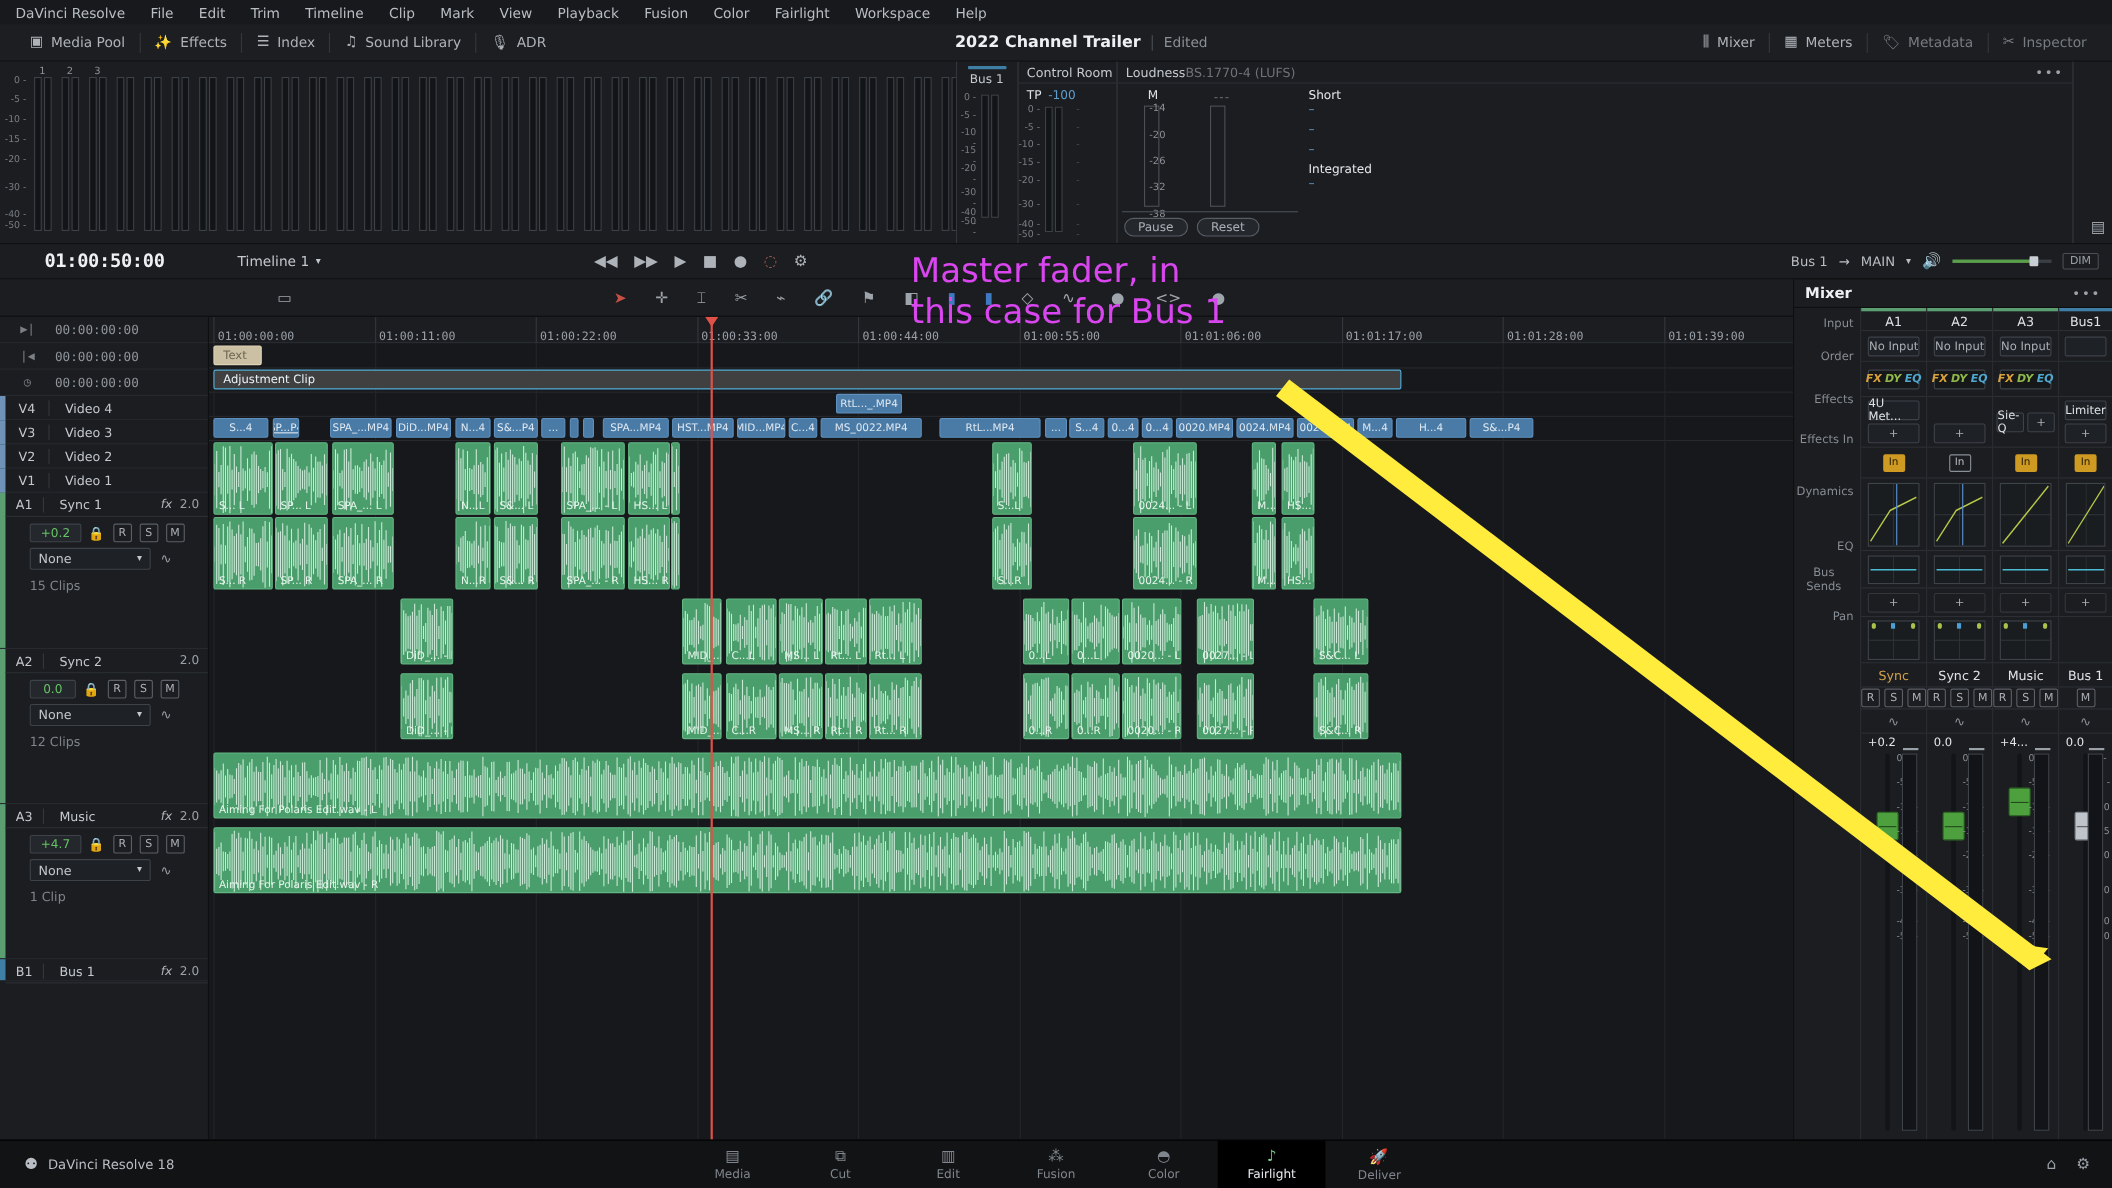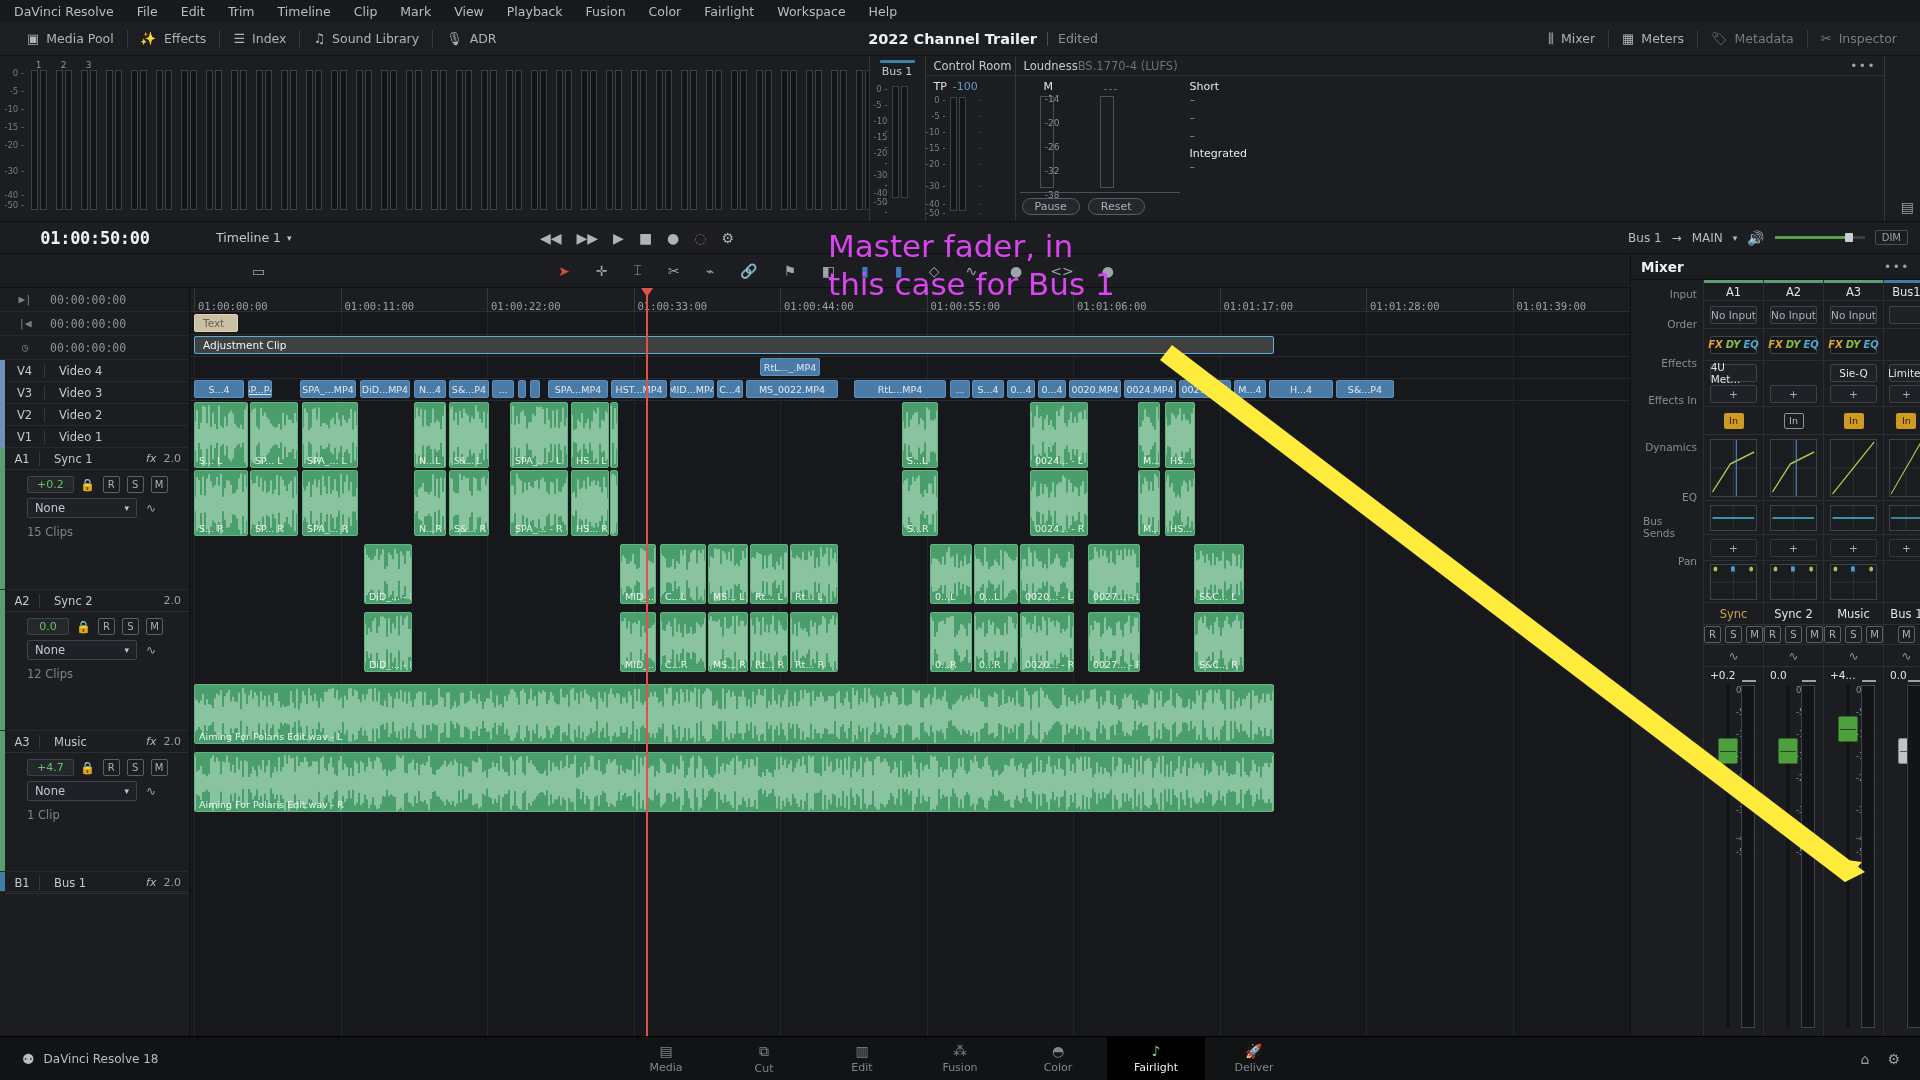--- a/index.html
+++ b/index.html
@@ -136,21 +136,21 @@
   .wave { position:absolute; left:0; right:0; top:0; bottom:0; }
   .playhead { position:absolute; top:0; bottom:0; width:2px; background:#e0514a; z-index:40;}
   .playhead .tri { position:absolute; top:0; left:-5px; width:0;height:0; border-left:6px solid transparent; border-right:6px solid transparent; border-top:9px solid #e0514a;}
 
   
   .mixpanel { width:290px; flex:0 0 290px; background:#1b1d20; border-left:1px solid #0d0f11; display:flex; flex-direction:column;}
   .mixhdr { height:26px; display:flex; align-items:center; padding:0 10px; border-bottom:1px solid #0d0f11;}
   .mixhdr .t { font-size:13.5px; color:#eef1f4; font-weight:bold;}
   .mixhdr .d { margin-left:auto; color:#9aa0a7; letter-spacing:1.6px;}
   .mixgrid { flex:1; display:flex; min-height:0;}
-  .mixlabels { width:60px; flex:0 0 60px; text-align:left; padding-right:6px; font-size:10.5px; color:#878d94;margin-left:12px;}
+  .mixlabels { width:60px; flex:0 0 60px; text-align:center; padding-right:6px; font-size:10.5px; color:#878d94;}
   .mixlabels div { display:flex; align-items:center; justify-content:flex-end;}
   .chans { flex:1; display:flex;}
   .chan { flex:1; border-left:1px solid #2b2f34; display:flex; flex-direction:column; position:relative;}
   .chtop { height:3px; }
   .chname { height:18px; display:flex; align-items:center; justify-content:center; font-size:11.5px; color:#dfe3e7; border-bottom:1px solid #2b2f34;}
   .cell { display:flex; align-items:center; justify-content:center; border-bottom:1px solid #2b2f34; padding:3px;}
   .minibox { width:90%; height:18px; border:1px solid #3e434a; background:#1e2125; display:flex; align-items:center; justify-content:center; font-size:10.5px; color:#aab0b7; border-radius:2px;}
   .orderbox { width:90%; height:18px; border:1px solid #3e434a; background:#151719; display:flex; align-items:center; justify-content:center; gap:3px; font-size:10px; font-style:italic; font-weight:bold; border-radius:2px;}
   .o-fx { color:#d9a13c;} .o-dy { color:#8fb84a;} .o-eq { color:#4fa8cf;}
   .inbtn { width:20px; height:16px; background:#cf9a22; color:#221a06; font-size:9.5px; display:flex; align-items:center; justify-content:center; border-radius:2px;}
@@ -795,21 +795,21 @@
                   <path d="M0,24.747851851851852L0,41.25214814814815M2,5.375497942386829L2,60.62450205761317M4,9.351786008230455L4,56.648213991769545M6,27.047086419753086L6,38.952913580246914M8,24.796213991769548L8,41.20378600823045M10,5.911761316872429L10,60.08823868312757M12,5.13743209876543L12,60.86256790123457M14,16.541374485596705L14,49.458625514403295M16,4.609514403292181L16,61.39048559670782M18,23.49888888888889L18,42.501111111111115M20,20.130979423868315L20,45.86902057613169M22,20.005045267489713L22,45.99495473251029M24,21.811456790123458L24,44.18854320987654M26,25.165028806584363L26,40.83497119341564M28,16.73835390946502L28,49.26164609053498M30,14.635135802469136L30,51.36486419753086M32,21.243522633744856L32,44.75647736625514M34,9.369440329218108L34,56.63055967078189M36,16.529925925925923L36,49.47007407407408M38,22.926460905349796L38,43.0735390946502M40,12.458304526748968L40,53.54169547325103M42,17.095827160493826L42,48.904172839506174M44,19.813843621399176L44,46.18615637860083M46,15.604946502057615L46,50.395053497942385M48,5.93283950617284L48,60.06716049382716M50,26.465670781893003L50,39.534329218107M52,8.409366255144029L52,57.59063374485597M54,22.56096296296296L54,43.43903703703704" stroke="#d8f0e2" stroke-width="1" opacity="0.9"></path>
                 </svg>
                 <div class="lbl">SPA_... L</div>
               </div>
               <div class="aclip" style="left: 224px; top: 90px; width: 32px; height: 66px;">
                 <svg width="32" height="66" class="wave">
                   <path d="M0,15.32033744855967L0,50.67966255144033M2,4.544032921810697L2,61.4559670781893M4,13.49562962962963L4,52.50437037037037M6,5.7366090534979435L6,60.26339094650206M8,23.406230452674897L8,42.5937695473251M10,6.95486419753086L10,59.04513580246914M12,22.55732510288066L12,43.44267489711934M14,23.606205761316872L14,42.39379423868313M16,19.88520987654321L16,46.114790123456785M18,5.462485596707822L18,60.53751440329218M20,19.703958847736626L20,46.29604115226337M22,16.92666666666667L22,49.07333333333333M24,18.932090534979423L24,47.06790946502058M26,26.259489711934158L26,39.74051028806584M28,12.639234567901234L28,53.360765432098766M30,2.6461399176954714L30,63.35386008230453" stroke="#d8f0e2" stroke-width="1" opacity="0.9"></path>
                 </svg>
                 <div class="lbl">N...L</div>
               </div>
-              <div class="aclip" style="left: 259px; top: 90px; width: 40px; height: 66px; font-family: Liberation Serif, serif;">
+              <div class="aclip" style="left: 259px; top: 90px; width: 40px; height: 66px;">
                 <svg width="40" height="66" class="wave">
                   <path d="M0,5.892823045267491L0,60.10717695473251M2,3.7125679012345643L2,62.287432098765436M4,17.639473251028807L4,48.360526748971196M6,9.386131687242795L6,56.613868312757205M8,22.016246913580247L8,43.98375308641975M10,7.997967078189298L10,58.0020329218107M12,15.017218106995884L12,50.982781893004116M14,5.711037037037038L14,60.28896296296296M16,10.20090534979424L16,55.79909465020576M18,12.386082304526749L18,53.61391769547325M20,19.276938271604937L20,46.723061728395066M22,13.848288065843622L22,52.15171193415638M24,16.052724279835388L24,49.94727572016461M26,2.3939506172839486L26,63.60604938271605M28,8.540115226337448L28,57.45988477366255M30,15.61714403292181L30,50.382855967078186M32,19.542074074074073L32,46.45792592592593M34,8.836386831275718L34,57.16361316872428M36,25.639341563786008L36,40.360658436213996M38,10.401308641975305L38,55.598691358024695" stroke="#d8f0e2" stroke-width="1" opacity="0.9"></path>
                 </svg>
                 <div class="lbl">S&amp;... L</div>
               </div>
               <div class="aclip" style="left: 320px; top: 90px; width: 58px; height: 66px;">
                 <svg width="58" height="66" class="wave">
                   <path d="M0,21.42530864197531L0,44.574691358024694M2,2.881102880658432L2,63.11889711934157M4,21.78331687242798L4,44.21668312757202M6,13.035654320987653L6,52.96434567901235M8,20.626263374485596L8,45.373736625514404M10,9.041069958847736L10,56.958930041152264M12,7.477111111111107L12,58.52288888888889M14,12.7758683127572L14,53.2241316872428M16,25.476600823045267L16,40.52339917695473M18,19.30967901234568L18,46.69032098765432M20,18.849917695473252L20,47.15008230452675M22,10.769909465020575L22,55.230090534979425M24,13.17335802469136L24,52.82664197530864M26,3.488411522633747L26,62.51158847736625M28,4.440995884773663L28,61.55900411522634M30,3.6281481481481492L30,62.37185185185185M32,6.211349794238679L32,59.78865020576132M34,21.049860082304527L34,44.95013991769547M36,5.2340493827160515L36,60.76595061728395M38,16.618732510288066L38,49.38126748971193M40,25.23650205761317L40,40.763497942386834M42,7.591061728395061L42,58.40893827160494M44,24.310559670781892L44,41.68944032921811M46,6.600921810699589L46,59.39907818930041M48,25.259185185185185L48,40.74081481481481M50,18.886831275720162L50,47.11316872427984M52,4.663119341563785L52,61.336880658436215M54,22.87841975308642L54,43.12158024691358M56,14.907547325102882L56,51.09245267489712" stroke="#d8f0e2" stroke-width="1" opacity="0.9"></path>
                 </svg>
                 <div class="lbl">SPA_... - L</div>
@@ -1251,21 +1251,21 @@
               <div class="cell" style="height: 28px;">
                 <div class="minibox">No Input</div>
               </div>
               <div class="cell" style="height: 32px;">
                 <div class="orderbox">
                   <span class="o-fx">FX</span>
                   <span class="o-dy">DY</span>
                   <span class="o-eq">EQ</span>
                 </div>
               </div>
-              <div class="cell" style="height: 46px; flex-direction: column; gap: 3px;">
+              <div class="cell" style="height: 46px; flex-direction: row; gap: 3px;">
                 <div class="minibox" style="color: rgb(223, 227, 231);">Sie-Q</div>
                 <div class="minibox">+</div>
               </div>
               <div class="cell" style="height: 28px;">
                 <div class="inbtn">In</div>
               </div>
               <div class="cell" style="height: 66px;">
                 <div class="dyn">
                   <svg width="100%" height="100%" viewBox="0 0 60 56" preserveAspectRatio="none">
                     <line x1="0" y1="28" x2="60" y2="28" stroke="#32363b" stroke-width="1"></line>

